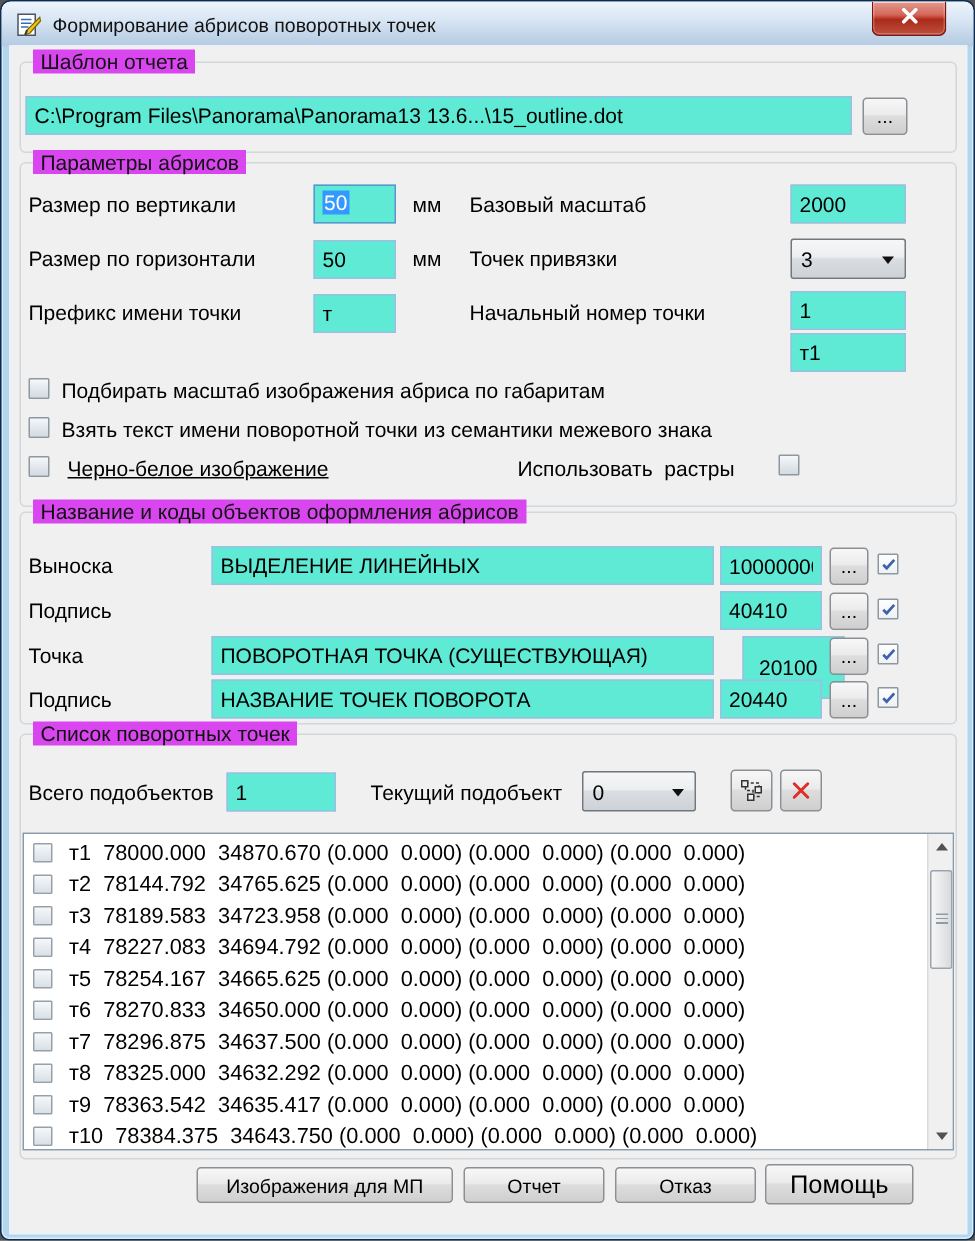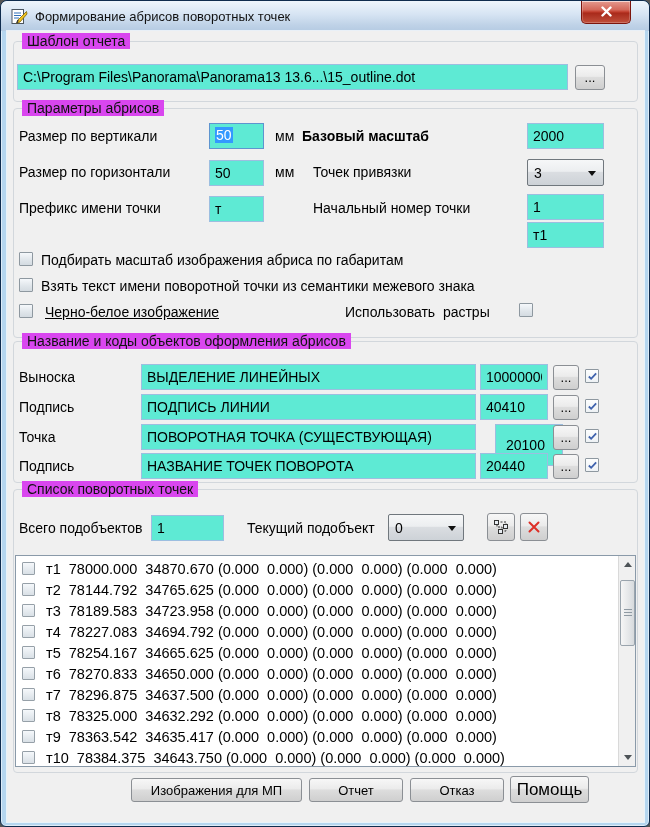--- a/index.html
+++ b/index.html
@@ -66,21 +66,21 @@
     <input class="tb" style="left: 10px; top: 33px; width: 551px; height: 26px;" value="C:\Program Files\Panorama\Panorama13 13.6...\15_outline.dot">
     <button class="btn" style="left:568px;top:34px;width:30px;height:25px;">...</button>
 
     <div class="group" style="left:6px;top:77px;width:625px;height:230px;">
       <span class="gtitle">Параметры абрисов</span>
     </div>
 
     <span class="lbl" style="left:12px;top:97px;">Размер по вертикали</span>
     <div class="tb focus" style="left:202px;top:92px;width:55px;height:26px;"><span class="sel-val">50</span></div>
     <span class="lbl" style="left:268px;top:97px;">мм</span>
-    <span class="lbl" style="left:295px;top:97px;font-weight:bold;">Базовый масштаб</span>
+    <span class="lbl" style="left:306px;top:97px;">Базовый масштаб</span>
     <input class="tb" style="left: 520px; top: 92px; width: 77px; height: 26px;" value="2000">
 
     <span class="lbl" style="left:12px;top:133px;">Размер по горизонтали</span>
     <input class="tb" style="left: 202px; top: 129px; width: 55px; height: 26px;" value="50">
     <span class="lbl" style="left:268px;top:133px;">мм</span>
     <span class="lbl" style="left:306px;top:133px;">Точек привязки</span>
     <div class="combo" style="left:520px;top:128px;width:77px;height:27px;">
       <span>3</span>
       <span class="arrow"></span>
     </div>
@@ -109,21 +109,20 @@
     <input class="tb" style="left: 134px; top: 333px; width: 335px; height: 26px;" value="ВЫДЕЛЕНИЕ ЛИНЕЙНЫХ">
     <input class="tb" style="left: 473px; top: 333px; width: 68px; height: 26px;" value="1000000001">
     <button class="btn" style="left:546px;top:334px;width:26px;height:25px;">...</button>
     <span class="cb checked" style="left:578px;top:338px;">
         <svg width="11" height="11" viewBox="0 0 12 12">
           <path d="M2 6 L4.5 8.5 L10 2.5" fill="none" stroke="#3f62ad" stroke-width="2"></path>
         </svg>
       </span>
 
     <span class="lbl" style="left:12px;top:368px;">Подпись</span>
-    <input class="tb" style="left: 134px; top: 363px; width: 335px; height: 26px;" value="ПОДПИСЬ ЛИНИИ">
     <input class="tb" style="left: 473px; top: 363px; width: 68px; height: 26px;" value="40410">
     <button class="btn" style="left:546px;top:364px;width:26px;height:25px;">...</button>
     <span class="cb checked" style="left:578px;top:368px;">
         <svg width="11" height="11" viewBox="0 0 12 12">
           <path d="M2 6 L4.5 8.5 L10 2.5" fill="none" stroke="#3f62ad" stroke-width="2"></path>
         </svg>
       </span>
 
     <span class="lbl" style="left:12px;top:398px;">Точка</span>
     <input class="tb" style="left: 134px; top: 393px; width: 335px; height: 26px;" value="ПОВОРОТНАЯ ТОЧКА (СУЩЕСТВУЮЩАЯ)">
@@ -222,16 +221,16 @@
           </div>
         <div class="sb-btn" style="bottom:0;">
             <span class="tri-dn"></span>
           </div>
       </div>
     </div>
 
     <button class="btn footer-btn" style="left:124px;top:747px;width:171px;height:24px;">Изображения для МП</button>
     <button class="btn footer-btn" style="left:302px;top:747px;width:94px;height:24px;text-align:right;">Отчет</button>
     <button class="btn footer-btn" style="left:403px;top:747px;width:94px;height:24px;">Отказ</button>
-    <button class="btn help-btn" style="left:503px;top:745px;width:79px;height:27px;">Помощь</button>
+    <button class="btn help-btn" style="left:503px;top:745px;width:99px;height:27px;">Помощь</button>
 
   </div>
 </div>
 
 </body></html>

